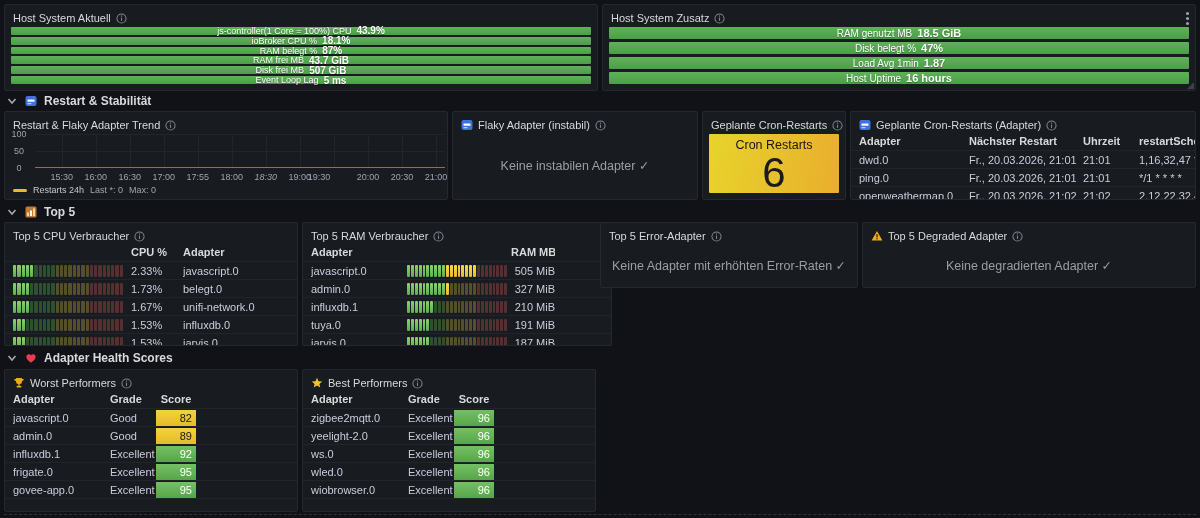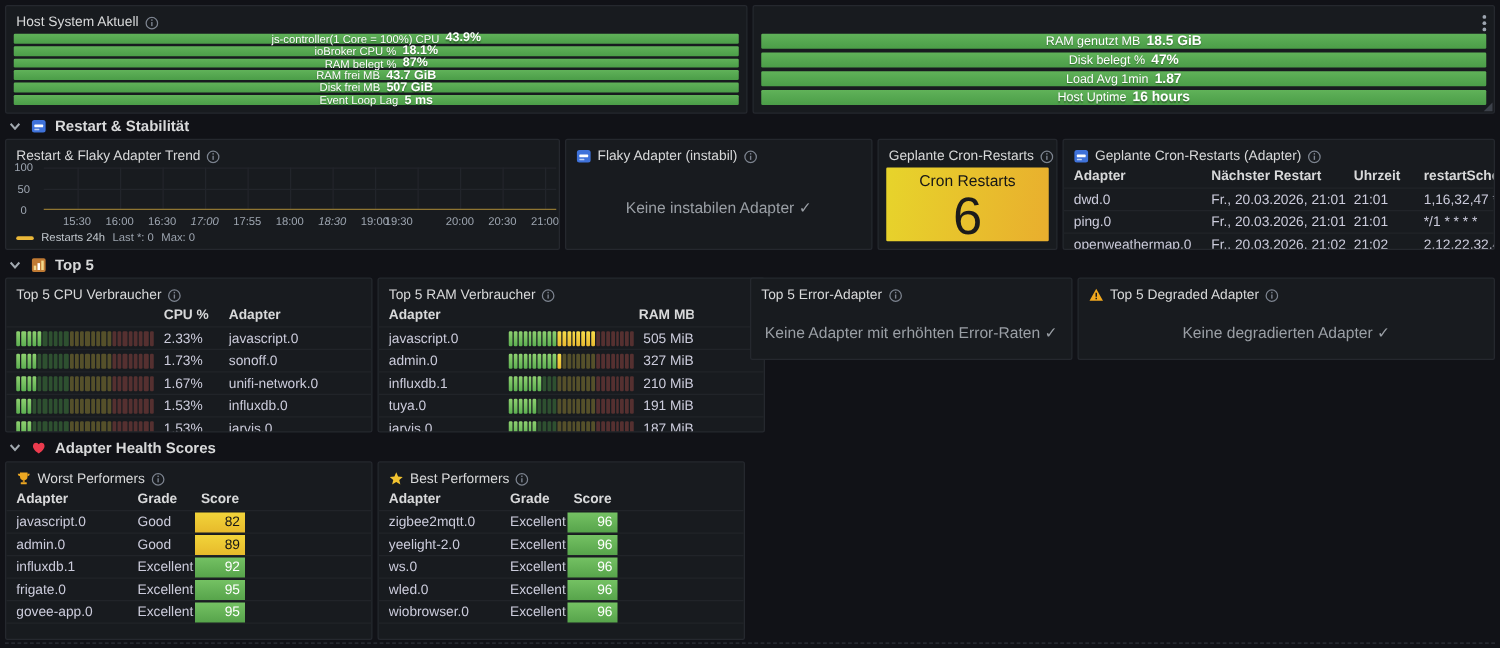--- a/index.html
+++ b/index.html
@@ -133,20 +133,30 @@
         <span class="vl">507 GiB</span>
       </div>
       <div class="hbar">
         <span class="lb">Event Loop Lag</span>
         <span class="vl">5 ms</span>
       </div>
     </div>
 </div>
 
 <div class="panel" id="p-host-zusatz">
+  <div class="phead">
+    <span class="ptitle">Host System Zusatz</span>
+    <span class="info">
+      <svg viewBox="0 0 12 12">
+          <circle cx="6" cy="6" r="5" fill="none" stroke="#8e96a3" stroke-width="1.1"></circle>
+          <rect x="5.4" y="5" width="1.2" height="3.6" fill="#8e96a3"></rect>
+          <rect x="5.4" y="2.7" width="1.2" height="1.3" fill="#8e96a3"></rect>
+        </svg>
+    </span>
+  </div>
   <span class="kebab">
       <i></i>
       <i></i>
       <i></i>
     </span>
   <div class="hbars" id="bars-zusatz">
       <div class="hbar">
         <span class="lb">RAM genutzt MB</span>
         <span class="vl">18.5 GiB</span>
       </div>
@@ -216,21 +226,21 @@
     <span class="lname">Restarts 24h</span>
     <span>Last *: 0</span>
     <span>Max: 0</span>
   </div>
 <div class="ylab" style="top: 51px;">0</div>
     <div class="ylab" style="top: 34px;">50</div>
     <div class="ylab" style="top: 17px;">100</div>
     <div class="xlab" style="left: 56.65px;">15:30</div>
     <div class="xlab" style="left: 90.68px;">16:00</div>
     <div class="xlab" style="left: 124.71px;">16:30</div>
-    <div class="xlab" style="left: 158.74px; font-style: italic;">17:00</div>
+    <div class="xlab" style="left: 158.74px;">17:00</div>
     <div class="xlab" style="left: 192.77px;">17:55</div>
     <div class="xlab" style="left: 226.8px;">18:00</div>
     <div class="xlab" style="left: 260.83px; font-style: italic;">18:30</div>
     <div class="xlab" style="left: 294.86px;">19:00</div>
     <div class="xlab" style="left: 314px;">19:30</div>
     <div class="xlab" style="left: 362.92px;">20:00</div>
     <div class="xlab" style="left: 396.95px;">20:30</div>
     <div class="xlab" style="left: 430.98px;">21:00</div>
   </div>
 
@@ -409,21 +419,21 @@
           <div class="cell r"></div>
           <div class="cell r"></div>
           <div class="cell r"></div>
           <div class="cell r"></div>
           <div class="cell r"></div>
           <div class="cell r"></div>
           <div class="cell r"></div>
           <div class="cell r"></div>
         </div>
         <span>1.73%</span>
-        <span>sonoff.0</span>
+        <span>belegt.0</span>
       </div>
       <div class="trow">
         <div class="lcd">
           <div class="cell g lit"></div>
           <div class="cell g lit"></div>
           <div class="cell g lit"></div>
           <div class="cell g lit"></div>
           <div class="cell g"></div>
           <div class="cell g"></div>
           <div class="cell g"></div>

